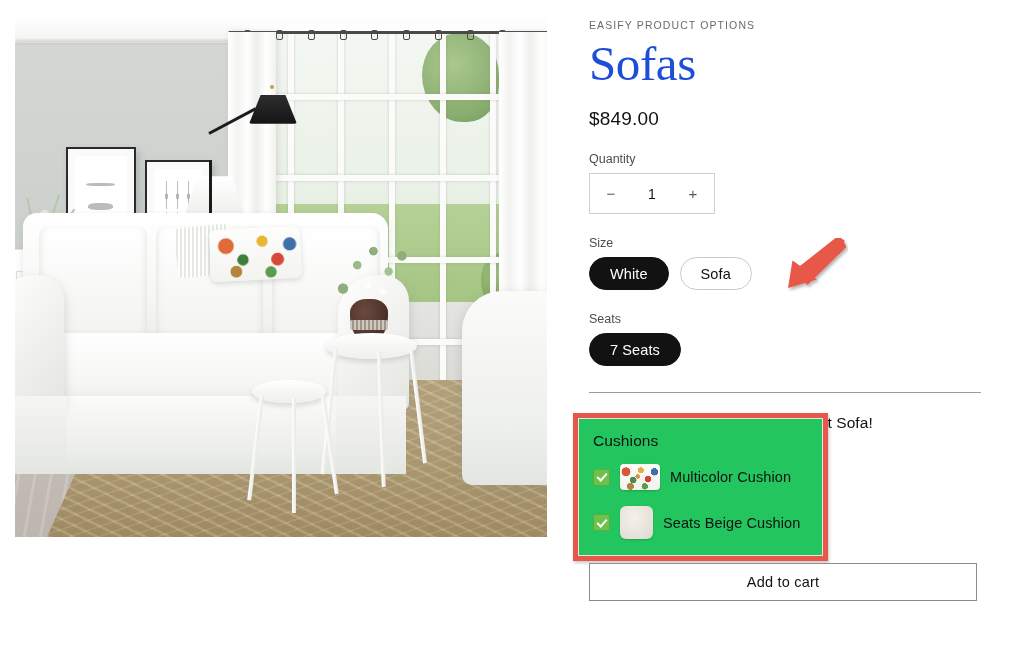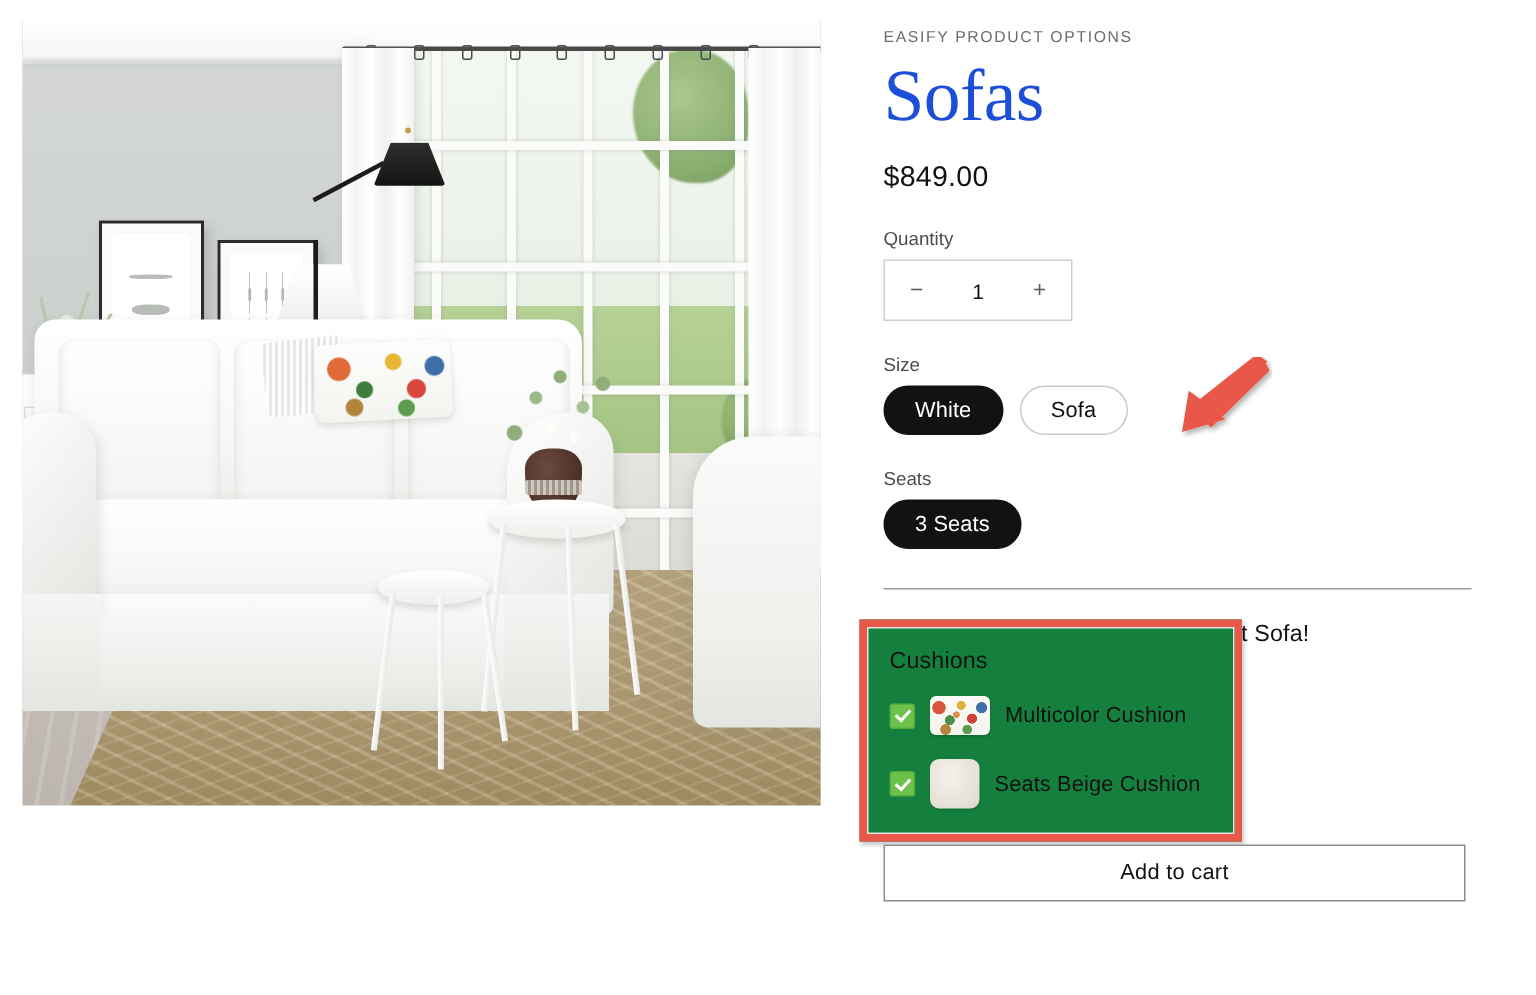--- a/index.html
+++ b/index.html
@@ -494,21 +494,21 @@
   }
 
   
   .cushions-wrap {
     position:absolute;
     left: -16px;
     top: 403px;
     width: 255px;
     box-sizing: border-box;
     border: 5px solid #e8584a;
-    background:#15803d;
+    background:#22c55e;
     box-shadow: 1px 2px 3px rgba(0,0,0,.22);
   }
   .cushions-inner {
     padding: 13px 14px 16px 14px;
     border: 1px solid #e4e4e4;
   }
   .cushions-title {
     font-size: 15.5px;
     color:#121212;
     margin-bottom: 14px;
@@ -746,21 +746,21 @@
     </div>
 
     <div class="field-label">Size</div>
     <div class="pill-row">
       <button class="pill selected">White</button>
       <button class="pill unselected">Sofa</button>
     </div>
 
     <div class="field-label">Seats</div>
     <div class="pill-row">
-      <button class="pill selected">3 Seats</button>
+      <button class="pill selected">7 Seats</button>
     </div>
 
     <hr class="divider">
 
     <div class="promo">2 Free Cushions with Every 3-Seat Sofa!</div>
 
     
     <div class="cushions-wrap">
       <div class="cushions-inner">
         <div class="cushions-title">Cushions</div>

